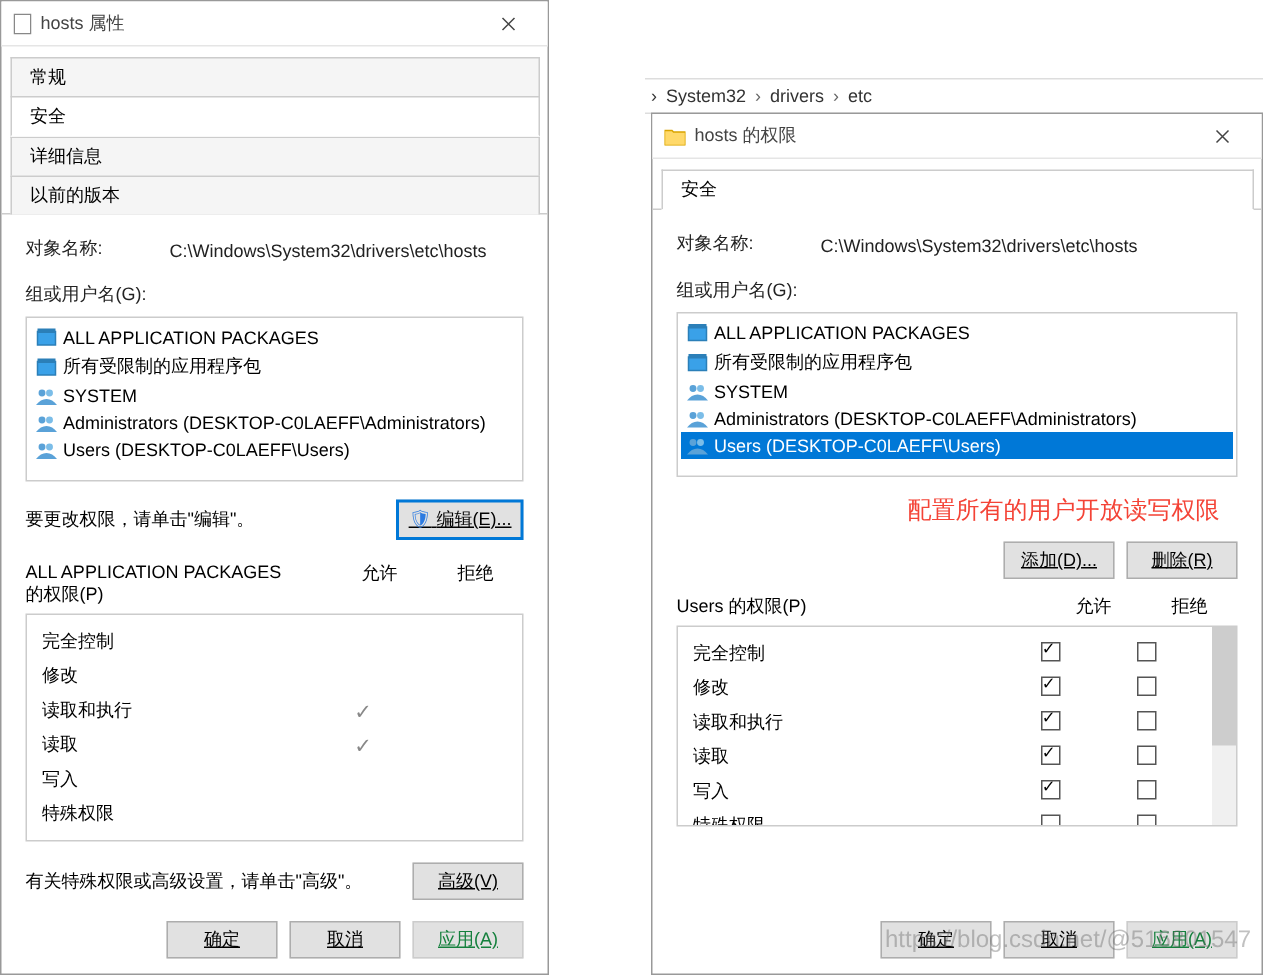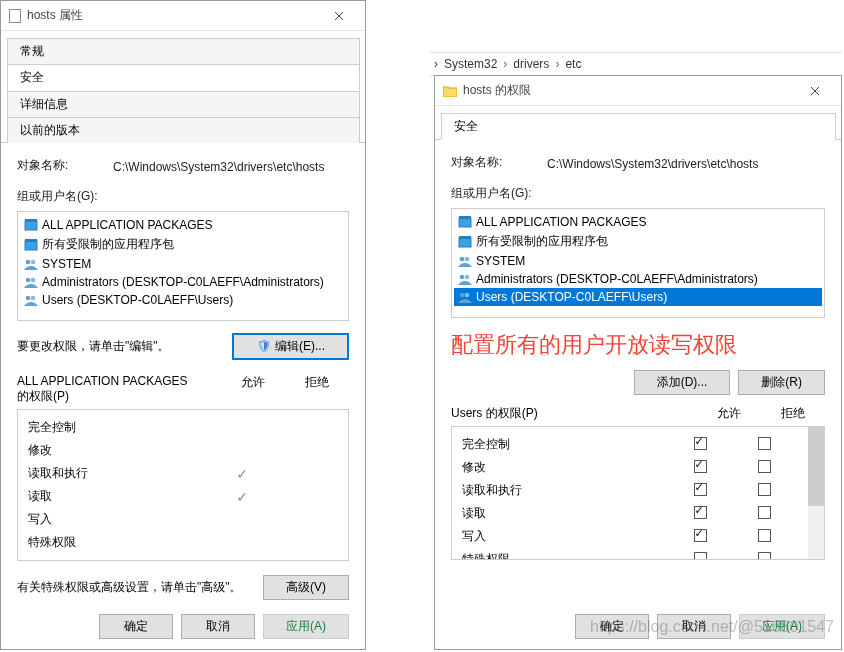--- a/index.html
+++ b/index.html
@@ -20,39 +20,39 @@
     .content { padding: 14px 16px; }
     .row { display: flex; margin-bottom: 14px; align-items: flex-end; }
     .row .label { width: 96px; color: #222; }
     .row .value { flex: 1; color: #222; }
     .section-label { margin-bottom: 6px; color: #222; }
     .listbox { border: 1px solid #ccc; background: #fff; padding: 4px 2px; margin-bottom: 12px; min-height: 110px; }
     .listitem { display: flex; align-items: center; padding: 2px 4px; gap: 4px; }
     .listitem.selected { background: #0078d7; color: #fff; }
     .listitem .icon { width: 14px; height: 14px; display: inline-flex; }
     .edit-row { display: flex; align-items: center; justify-content: space-between; margin-bottom: 14px; }
-    .btn { border: 1px solid #adadad; background: #e1e1e1; padding: 3px 22px; min-width: 74px; text-align: center; cursor: default; }
+    .btn { border: 1px solid #adadad; background: #e1e1e1; padding: 3px 6px; min-width: 74px; text-align: center; cursor: default; text-decoration: underline; }
     .btn.highlight { border: 2px solid #0078d7; }
     .btn.disabled { color: #15803d; border-color: #ccc; }
     .btn-row { display: flex; gap: 8px; justify-content: flex-end; margin-bottom: 10px; }
     .perm-header { display: flex; margin-top: 4px; }
     .perm-header .name { flex: 1; }
     .perm-header .col, .perm-row .col { width: 64px; text-align: center; }
     .perm-table { border: 1px solid #ccc; margin-top: 4px; padding: 6px 0; }
     .perm-row { display: flex; padding: 3px 10px; align-items: center; }
     .perm-row .name { flex: 1; }
     .check { color: #888; font-size: 14px; }
     .checkbox { width: 13px; height: 13px; border: 1px solid #555; display: inline-block; position: relative; background: #fff; }
     .checkbox.checked::after { content: "✓"; position: absolute; top: -3px; left: 0; font-size: 11px; color: #000; }
     .scrollbar { position: absolute; right: 1px; top: 1px; bottom: 1px; width: 16px; background: #f0f0f0; }
     .scrollbar .thumb { background: #cdcdcd; width: 100%; }
     .perm-wrap { position: relative; }
     .advanced-row { display: flex; align-items: center; justify-content: space-between; margin-top: 14px; }
     .footer { position: absolute; bottom: 10px; right: 16px; display: flex; gap: 8px; }
-    .annotation { color: #f44336; font-size: 22px; font-weight: 400; margin: 6px 0 10px; }
+    .annotation { color: #f44336; font-size: 16px; font-weight: 400; margin: 6px 12px 10px; text-align: right; }
     .watermark { position: absolute; right: 10px; bottom: 16px; color: rgba(100,100,100,0.4); font-size: 16px; pointer-events: none; }
     svg { display: block; }
     .shield-icon { color: #2d7be0; }
   </style>
 </head>
 <body>
 
 <div class="breadcrumb-bar">
   <span>›</span>
   <span>System32</span>

